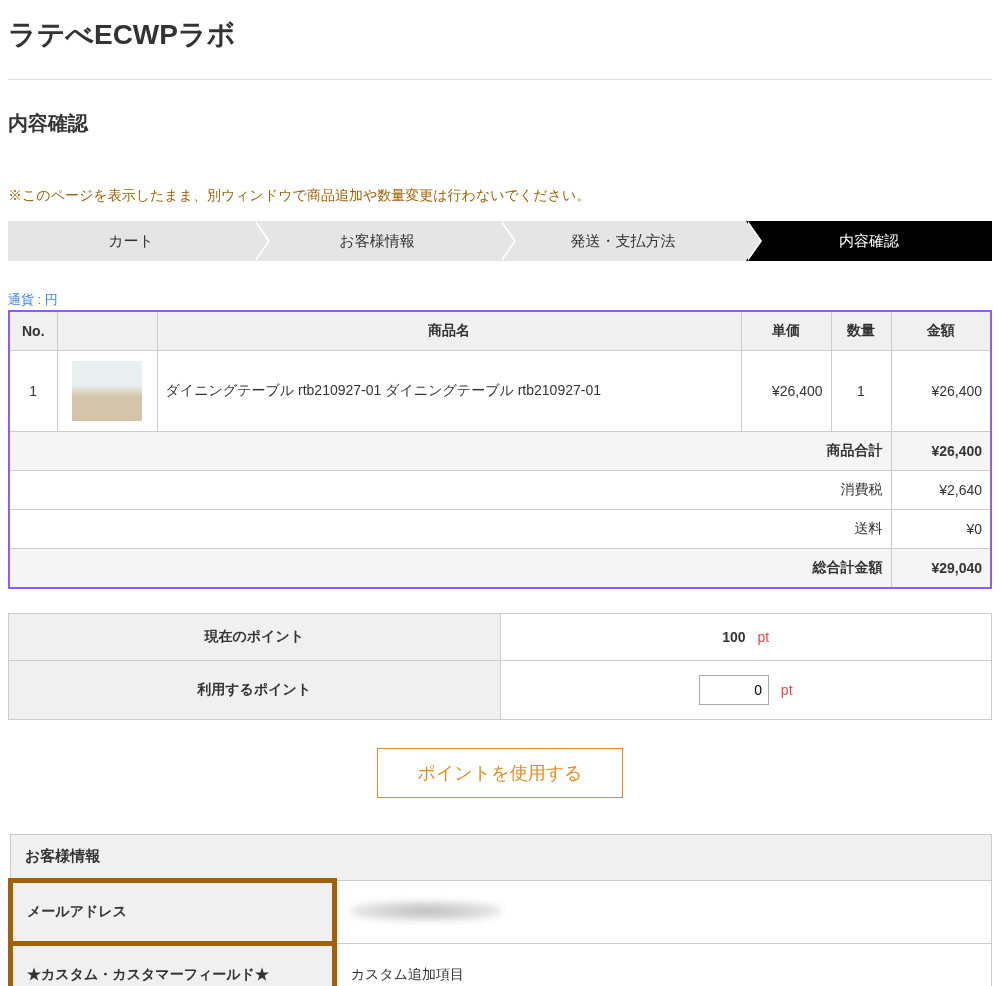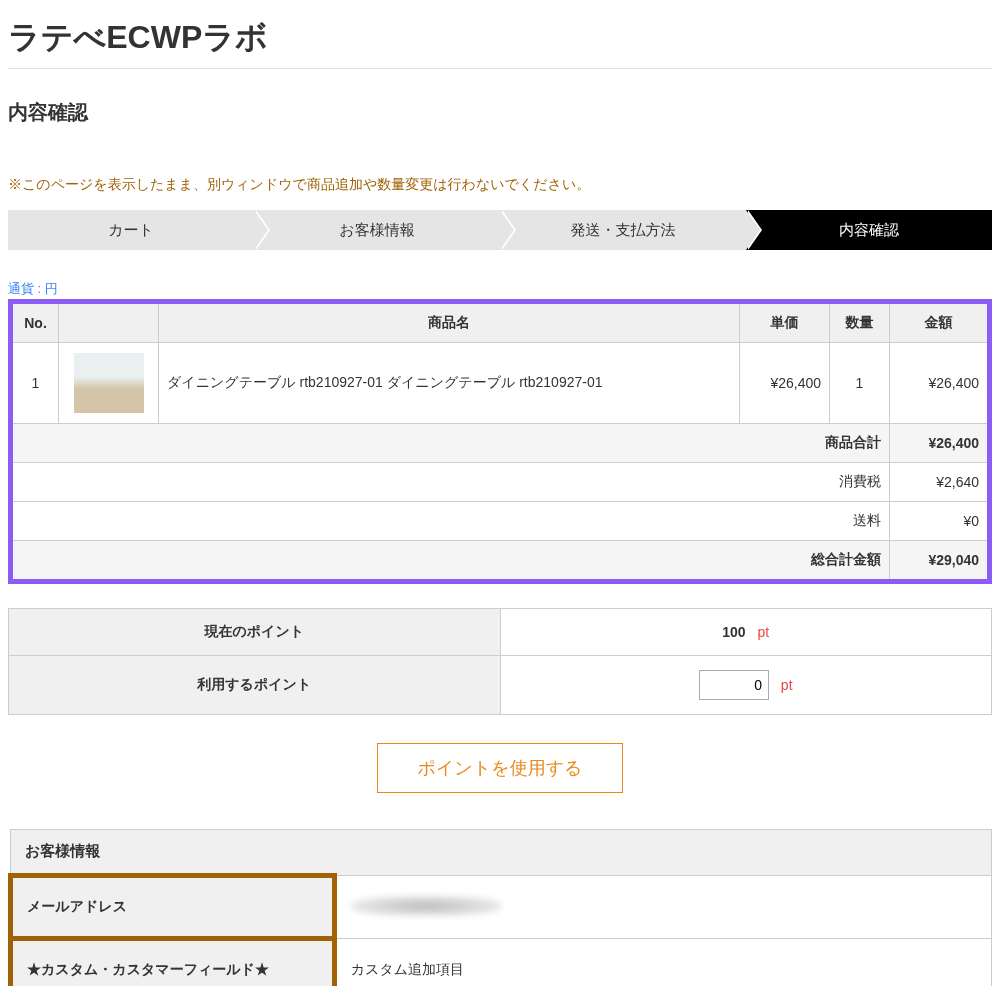--- a/index.html
+++ b/index.html
@@ -1,18 +1,18 @@
 <!DOCTYPE html>
 <html><head>
   <meta charset="utf-8">
   <style>
     * { margin: 0; padding: 0; box-sizing: border-box; }
     body { font-family: "Hiragino Sans", "Meiryo", sans-serif; color: #333; background: #fff; font-size: 14px; }
     .container { width: 1000px; margin: 0 auto; padding: 10px 8px; }
-    .site-title { font-size: 32px; font-weight: bold; margin-bottom: 8px; padding-top: 6px; }
+    .site-title { font-size: 28px; font-weight: bold; margin-bottom: 25px; padding-top: 6px; }
     hr.divider { border: none; border-top: 1px solid #ddd; margin-bottom: 30px; }
     .page-heading { font-size: 20px; font-weight: bold; margin-bottom: 50px; }
     .notice { font-size: 14px; margin-bottom: 16px; color: #a16207; }
 
     .progress { display: flex; width: 100%; height: 40px; margin-bottom: 30px; }
     .step { flex: 1; position: relative; display: flex; align-items: center; justify-content: center; background: #e5e5e5; font-weight: normal; font-size: 15px; }
     .step::after {
       content: ""; position: absolute; right: -14px; top: 0; width: 0; height: 0;
       border-top: 20px solid transparent; border-bottom: 20px solid transparent;
       border-left: 14px solid #e5e5e5; z-index: 2;
@@ -22,21 +22,21 @@
       border-top: 20px solid transparent; border-bottom: 20px solid transparent;
       border-left: 14px solid #fff; z-index: 1;
     }
     .step.active { background: #000; color: #fff; }
     .step.active::after { border-left-color: #000; }
     .step:last-child::after, .step:last-child::before { display: none; }
 
     .header-note { font-size: 14px; margin-bottom: 30px; color: #222; }
     .currency { font-size: 13px; margin-bottom: 1px; color: #3b82f6; }
 
-    .cart-table { width: 100%; border-collapse: collapse; border: 5px solid #8b5cf6; }
+    .cart-table { width: 100%; border-collapse: collapse; border: 2px solid #8b5cf6; }
     .cart-table th { background: #f0f0f0; border: 1px solid #ccc; padding: 10px 8px; font-weight: bold; font-size: 14px; text-align: center; }
     .cart-table td { border: 1px solid #ccc; padding: 10px 8px; font-size: 14px; text-align: center; vertical-align: middle; }
     .cart-table td.name { text-align: left; }
     .cart-table td.price, .cart-table td.amount { text-align: right; }
     .cart-table .thumb { width: 70px; height: 60px; display: flex; align-items: end; justify-content: center; background: linear-gradient(#e8f0f0 40%, #d4c4a8 60%); margin: 0 auto; }
     .cart-table .sum-row td { background: #f5f5f5; font-weight: bold; }
     .cart-table .sum-row td.label { text-align: right; border-left: 1px solid #ccc; }
     .cart-table .plain-row td { background: #fff; font-weight: normal; }
     .cart-table .plain-row td.label { text-align: right; }
 

